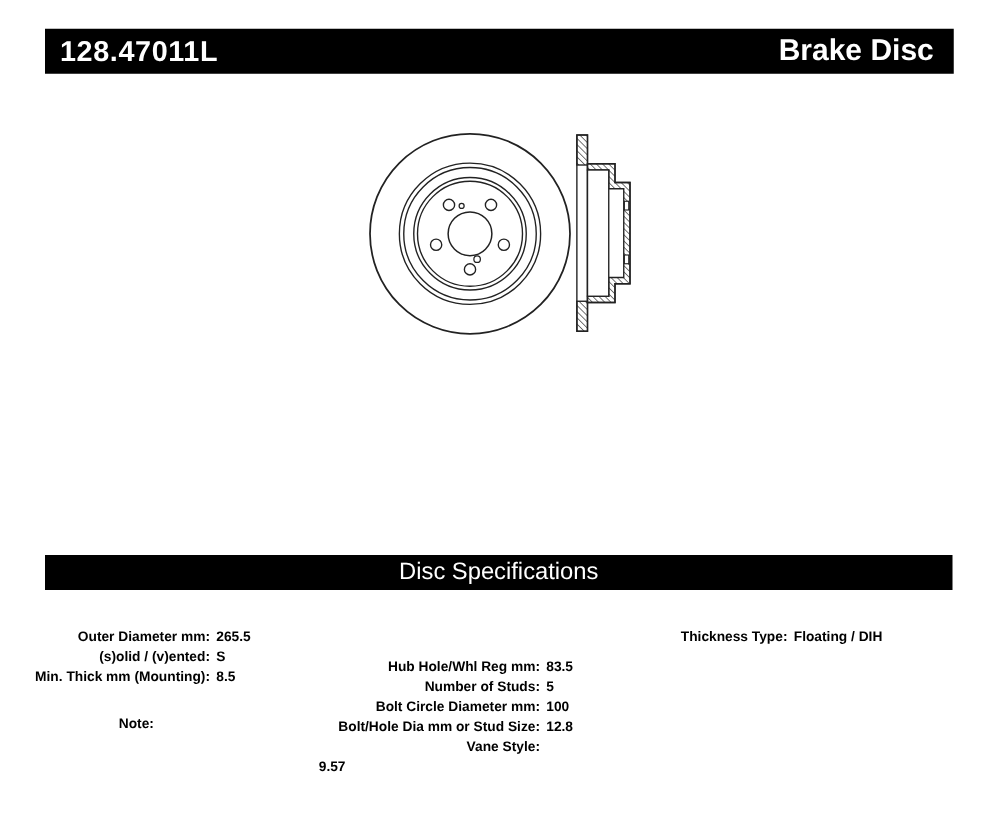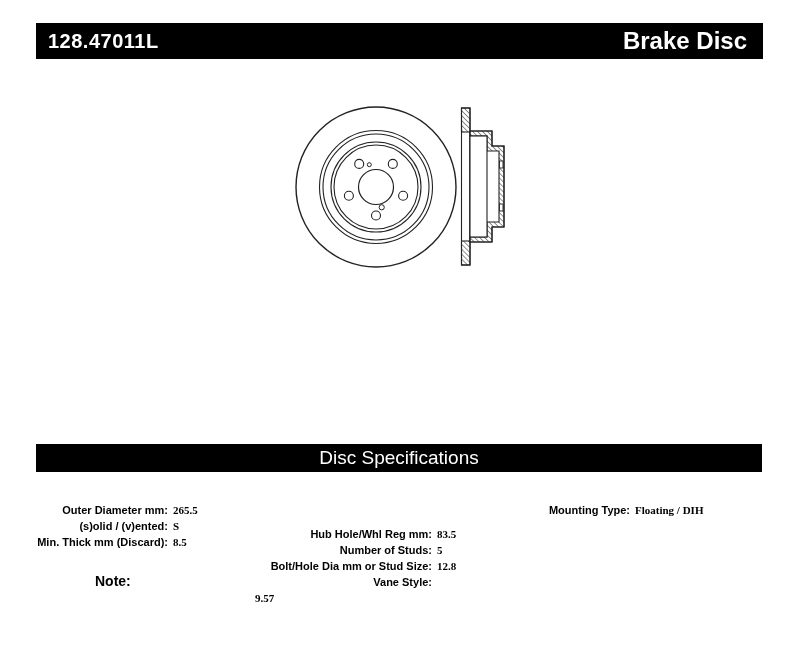--- a/index.html
+++ b/index.html
@@ -10,46 +10,46 @@
     font-family:"Liberation Sans",sans-serif;
     overflow:hidden;
   }
   
   .top-bar{
     position:absolute;left:36px;top:23px;width:727px;height:36px;
     background:#000000;color:#ffffff;
     display:flex;justify-content:space-between;align-items:center;
     box-sizing:border-box;padding:0 16px 0 12px;
   }
-  .top-bar .part-no{font-size:20px;font-weight:bold;letter-spacing:0.5px;}
+  .top-bar .part-no{font-size:23px;font-weight:bold;letter-spacing:0.5px;}
   .top-bar .prod{font-size:24px;font-weight:bold;margin-left:39px;}
   
   .drawing{position:absolute;left:280px;top:88px;width:240px;height:200px;}
   
   .spec-bar{
     position:absolute;left:36px;top:444px;width:726px;height:28px;
     background:#000000;color:#ffffff;
     display:flex;justify-content:center;align-items:center;
     font-size:19px;font-weight:normal;
   }
   
   .spec-col{position:absolute;top:502px;font-size:11px;font-weight:bold;color:#000;}
   .spec-col .row{display:flex;line-height:16px;white-space:nowrap;}
   .spec-col .lbl{text-align:right;flex:0 0 auto;}
-  .spec-col .val{margin-left:5px;text-align:center;font-family:Liberation Serif, serif;}
+  .spec-col .val{margin-left:5px;text-align:center;}
   .col-left{left:20px;}
   .col-left .lbl{width:148px;}
   .col-mid{left:250px;margin-top:24px;}
   .col-mid .lbl{width:182px;}
   .col-right{left:520px;}
   .col-right .lbl{width:110px;}
   
   .note{
     position:absolute;left:95px;top:573px;
-    font-size:14px;font-weight:bold;color:#000;
+    font-size:11px;font-weight:bold;color:#000;
   }
 </style>
 </head>
 <body>
 
 <div class="page">
 
   <div class="top-bar">
     <span class="part-no">128.47011L</span>
     <span class="prod">Brake Disc</span>
@@ -108,49 +108,53 @@
   <div class="spec-col col-left">
     <div class="row">
       <span class="lbl">Outer Diameter mm:</span>
       <span class="val">265.5</span>
     </div>
     <div class="row">
       <span class="lbl">(s)olid / (v)ented:</span>
       <span class="val">S</span>
     </div>
     <div class="row">
-      <span class="lbl">Min. Thick mm (Discard):</span>
+      <span class="lbl">Min. Thick mm (Mounting):</span>
       <span class="val">8.5</span>
     </div>
   </div>
 
   <div class="spec-col col-mid">
     <div class="row">
       <span class="lbl">Hub Hole/Whl Reg mm:</span>
       <span class="val">83.5</span>
     </div>
     <div class="row">
       <span class="lbl">Number of Studs:</span>
       <span class="val">5</span>
+    </div>
+    <div class="row">
+      <span class="lbl">Bolt Circle Diameter mm:</span>
+      <span class="val">100</span>
     </div>
     <div class="row">
       <span class="lbl">Bolt/Hole Dia mm or Stud Size:</span>
       <span class="val">12.8</span>
     </div>
     <div class="row">
       <span class="lbl">Vane Style:</span>
       <span class="val"></span>
     </div>
     <div class="row">
       <span class="val">9.57</span>
     </div>
   </div>
 
   <div class="spec-col col-right">
     <div class="row">
-      <span class="lbl">Mounting Type:</span>
+      <span class="lbl">Thickness Type:</span>
       <span class="val">Floating / DIH</span>
     </div>
   </div>
 
   <div class="note">Note:</div>
 
 </div>
 
 </body></html>

